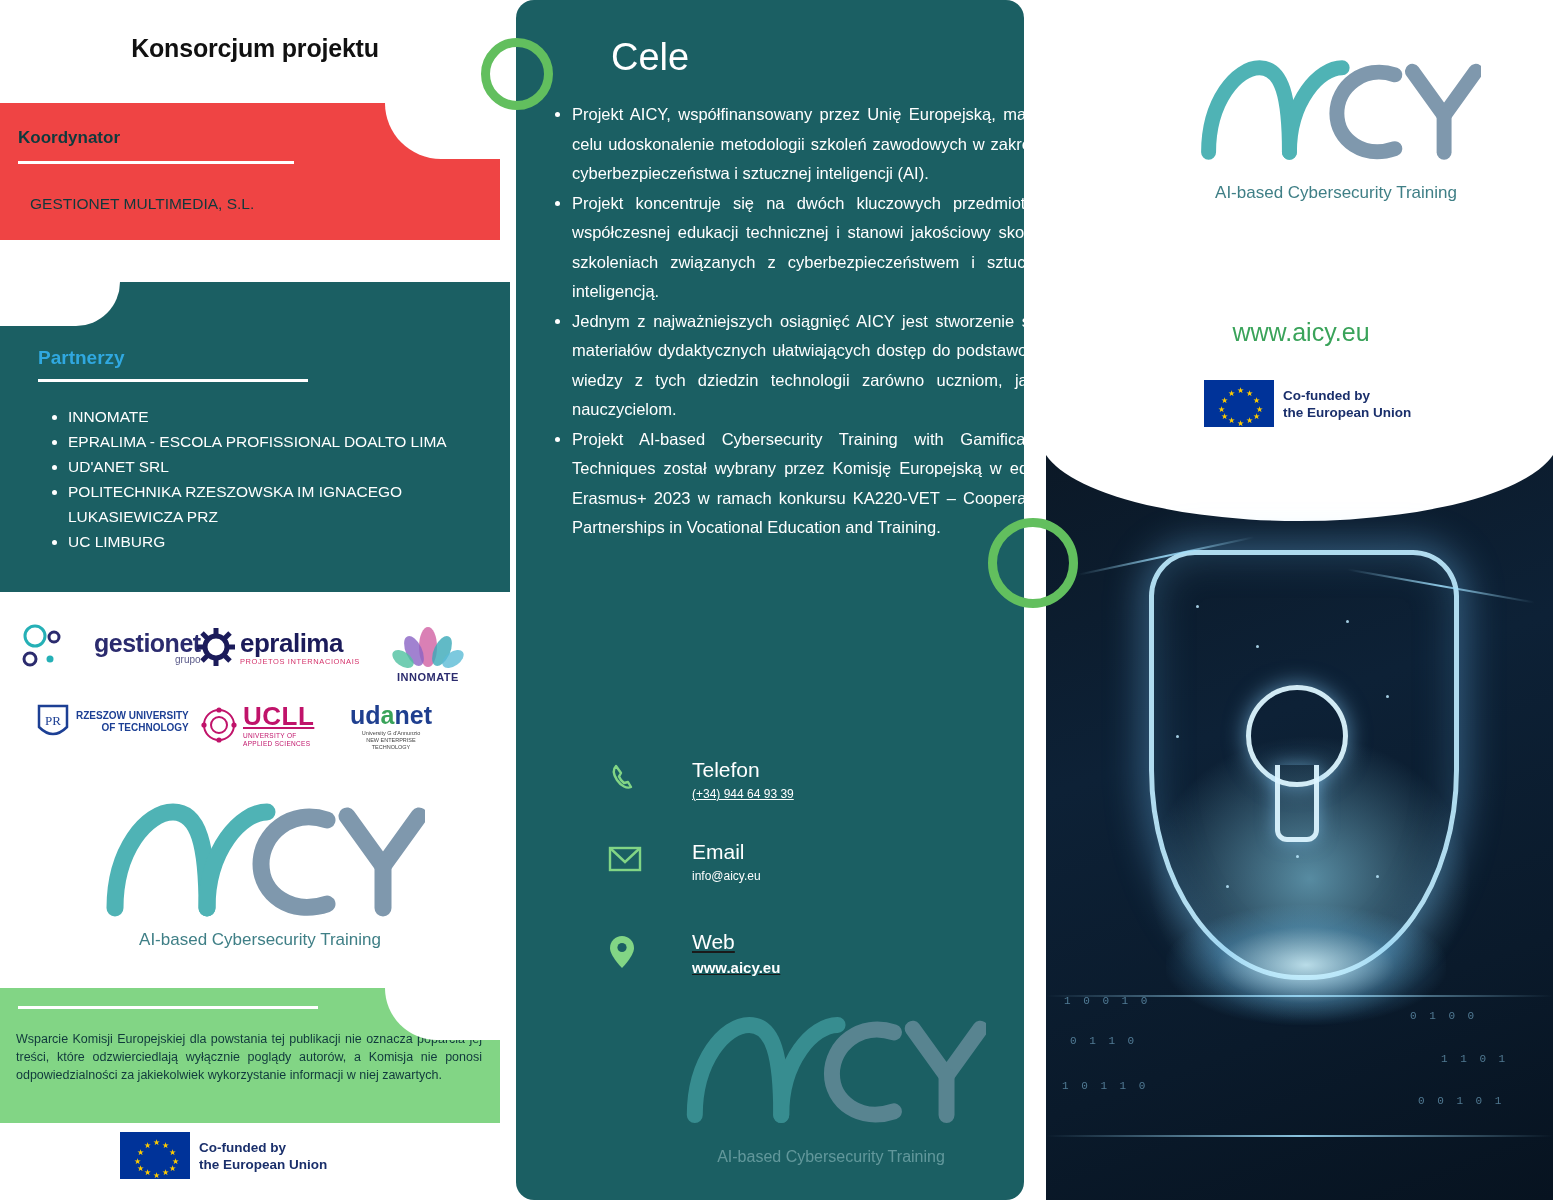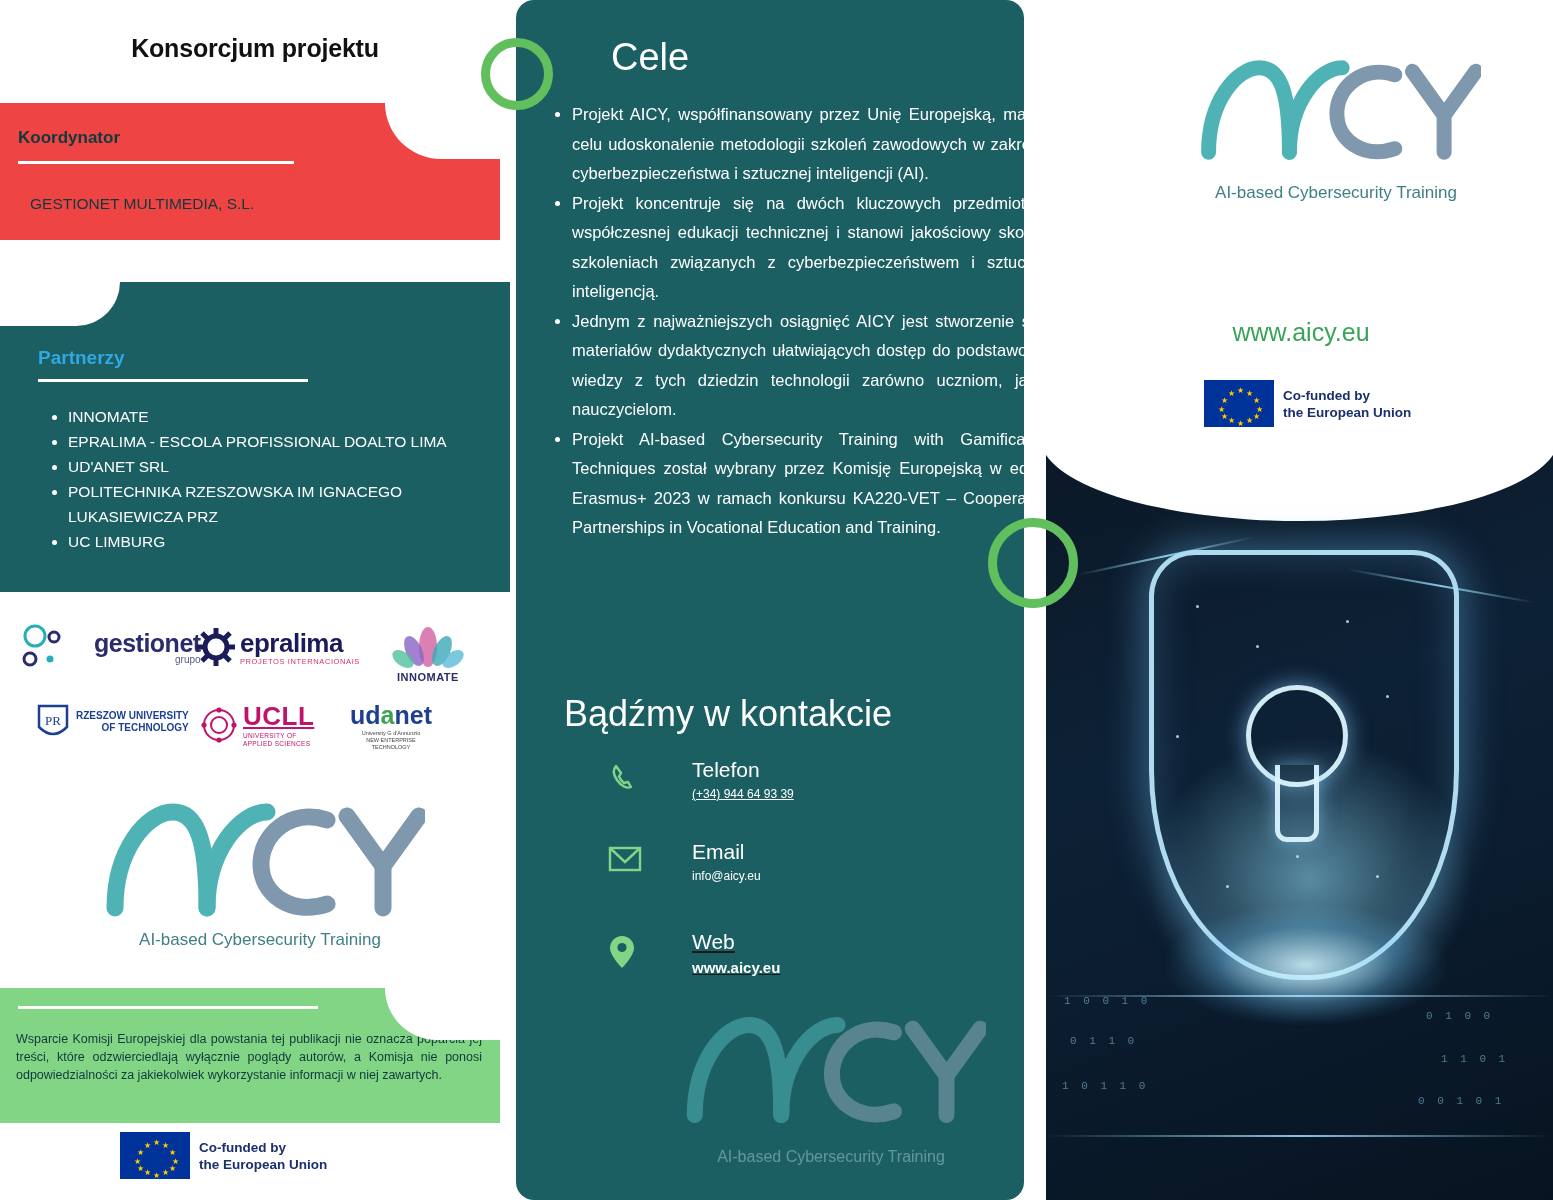--- a/index.html
+++ b/index.html
@@ -555,21 +555,20 @@
 <div class="panel-center">
   <div class="cele-title">Cele</div>
 
   <ul class="cele-list">
     <li>Projekt AICY, współfinansowany przez Unię Europejską, ma na celu udoskonalenie metodologii szkoleń zawodowych w zakresie cyberbezpieczeństwa i sztucznej inteligencji (AI).</li>
     <li>Projekt koncentruje się na dwóch kluczowych przedmiotach współczesnej edukacji technicznej i stanowi jakościowy skok w szkoleniach związanych z cyberbezpieczeństwem i sztuczną inteligencją.</li>
     <li>Jednym z najważniejszych osiągnięć AICY jest stworzenie serii materiałów dydaktycznych ułatwiających dostęp do podstawowej wiedzy z tych dziedzin technologii zarówno uczniom, jak i nauczycielom.</li>
     <li>Projekt AI-based Cybersecurity Training with Gamification Techniques został wybrany przez Komisję Europejską w edycji Erasmus+ 2023 w ramach konkursu KA220-VET – Cooperative Partnerships in Vocational Education and Training.</li>
   </ul>
 
-  <div class="contact-title">Bądźmy w kontakcie</div>
 
   <div class="contact-item" style="left:92px; top:758px; width:340px;">
     <div class="contact-icon">
       <svg width="32" height="32" viewBox="0 0 32 32">
         <path d="M8 4 C5 7, 5 12, 9 18 C13 24, 19 27, 23 25 L20 20 L16 21 C13.5 19, 12 17, 11 14.5 L13 11 Z" fill="none" stroke="#82d585" stroke-width="2.4" stroke-linejoin="round"></path>
       </svg>
     </div>
     <div style="margin-left:84px;">
       <div class="contact-label">Telefon</div>
       <div class="contact-value underline">(+34) 944 64 93 39</div>
@@ -668,21 +667,21 @@
   <div class="hero-glow"></div>
 
   <div class="hero-line" style="left:0; top:560px; width:507px;"></div>
   <div class="hero-line" style="left:0; top:700px; width:507px;"></div>
   <div class="hero-line" style="left:30px; top:120px; width:180px; transform:rotate(-12deg);"></div>
   <div class="hero-line" style="left:300px; top:150px; width:190px; transform:rotate(10deg);"></div>
 
   <div class="binary" style="left:18px; top:560px;">1 0 0 1 0</div>
   <div class="binary" style="left:24px; top:600px;">0 1 1 0</div>
   <div class="binary" style="left:16px; top:645px;">1 0 1 1 0</div>
-  <div class="binary" style="left:380px; top:575px;">0 1 0 0</div>
+  <div class="binary" style="left:364px; top:575px;">0 1 0 0</div>
   <div class="binary" style="left:395px; top:618px;">1 1 0 1</div>
   <div class="binary" style="left:372px; top:660px;">0 0 1 0 1</div>
 
   <div class="dot-net" style="left:150px; top:170px;"></div>
   <div class="dot-net" style="left:210px; top:210px;"></div>
   <div class="dot-net" style="left:300px; top:185px;"></div>
   <div class="dot-net" style="left:340px; top:260px;"></div>
   <div class="dot-net" style="left:130px; top:300px;"></div>
   <div class="dot-net" style="left:250px; top:420px;"></div>
   <div class="dot-net" style="left:180px; top:450px;"></div>

